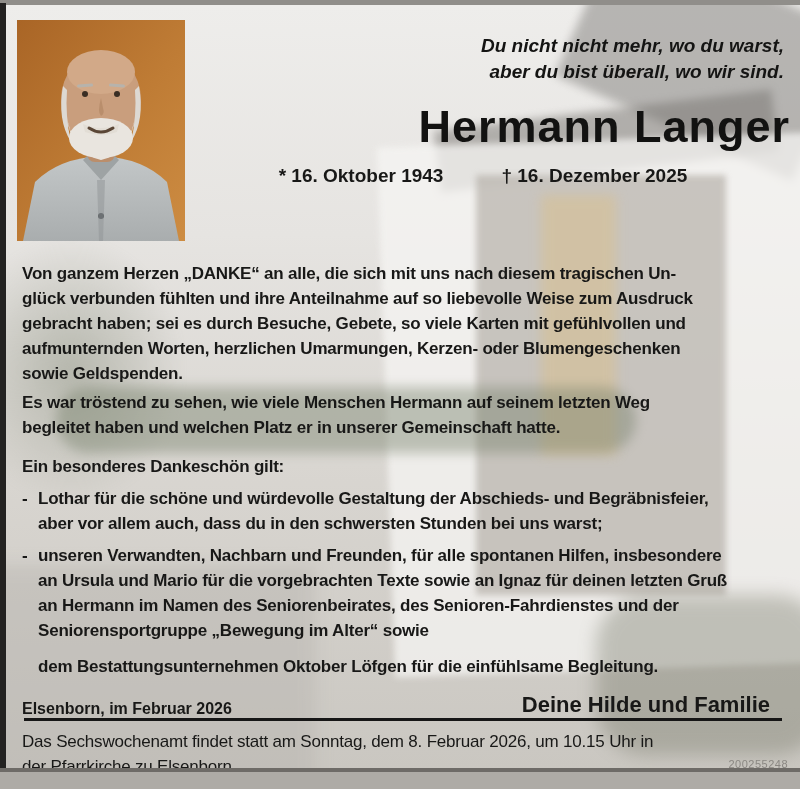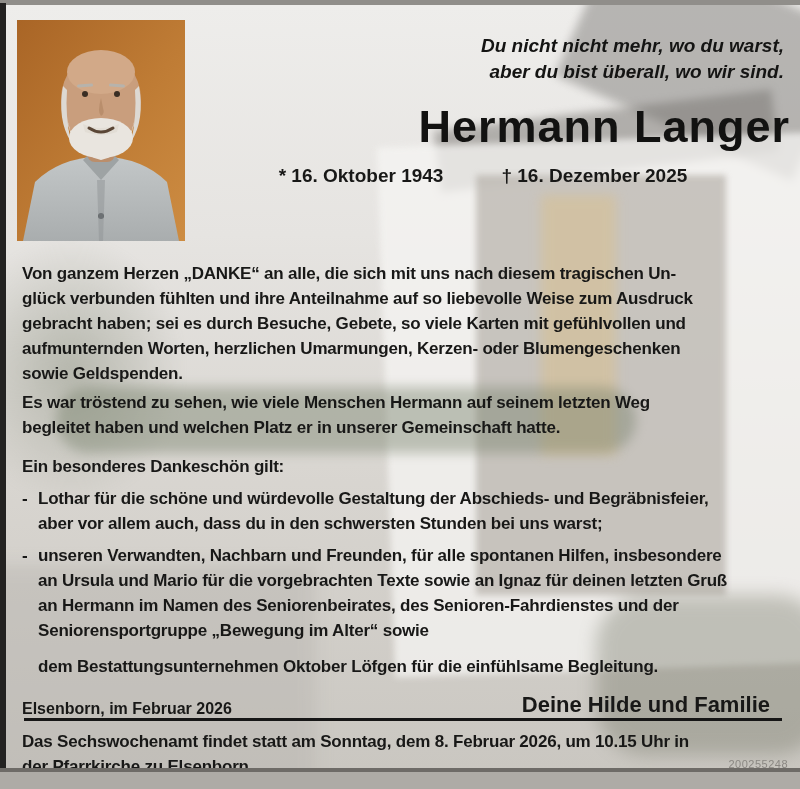--- a/index.html
+++ b/index.html
@@ -56,21 +56,21 @@
   .p-closing { margin-top:9px; text-align:right; padding-right:44px; }
 
   .sign-row { position:absolute; left:16px; right:16px; top:687px; display:flex;
               justify-content:space-between; align-items:flex-end; }
   .place-date { font-size:16px; font-weight:bold; }
   .signature { font-size:22px; font-weight:bold; padding-right:14px; }
 
   .divider { position:absolute; left:18px; right:18px; top:713px; height:3px; background:#161616; }
 
   .announcement { position:absolute; left:16px; right:16px; top:724px;
-                  font-size:17px; font-weight:bold; letter-spacing:-0.2px; line-height:25px;
+                  font-size:17px; font-weight:normal; letter-spacing:-0.2px; line-height:25px;
                   white-space:pre-line; }
   .ref-number { position:absolute; right:12px; top:753px; font-size:11px; color:#8a8782; letter-spacing:.5px; }
 </style>
 </head>
 <body>
 
 <div class="scan-top-strip"></div>
 <div class="scan-left-border"></div>
 <div class="scan-bottom-edge"></div>
 <div class="scan-bottom-strip"></div>

